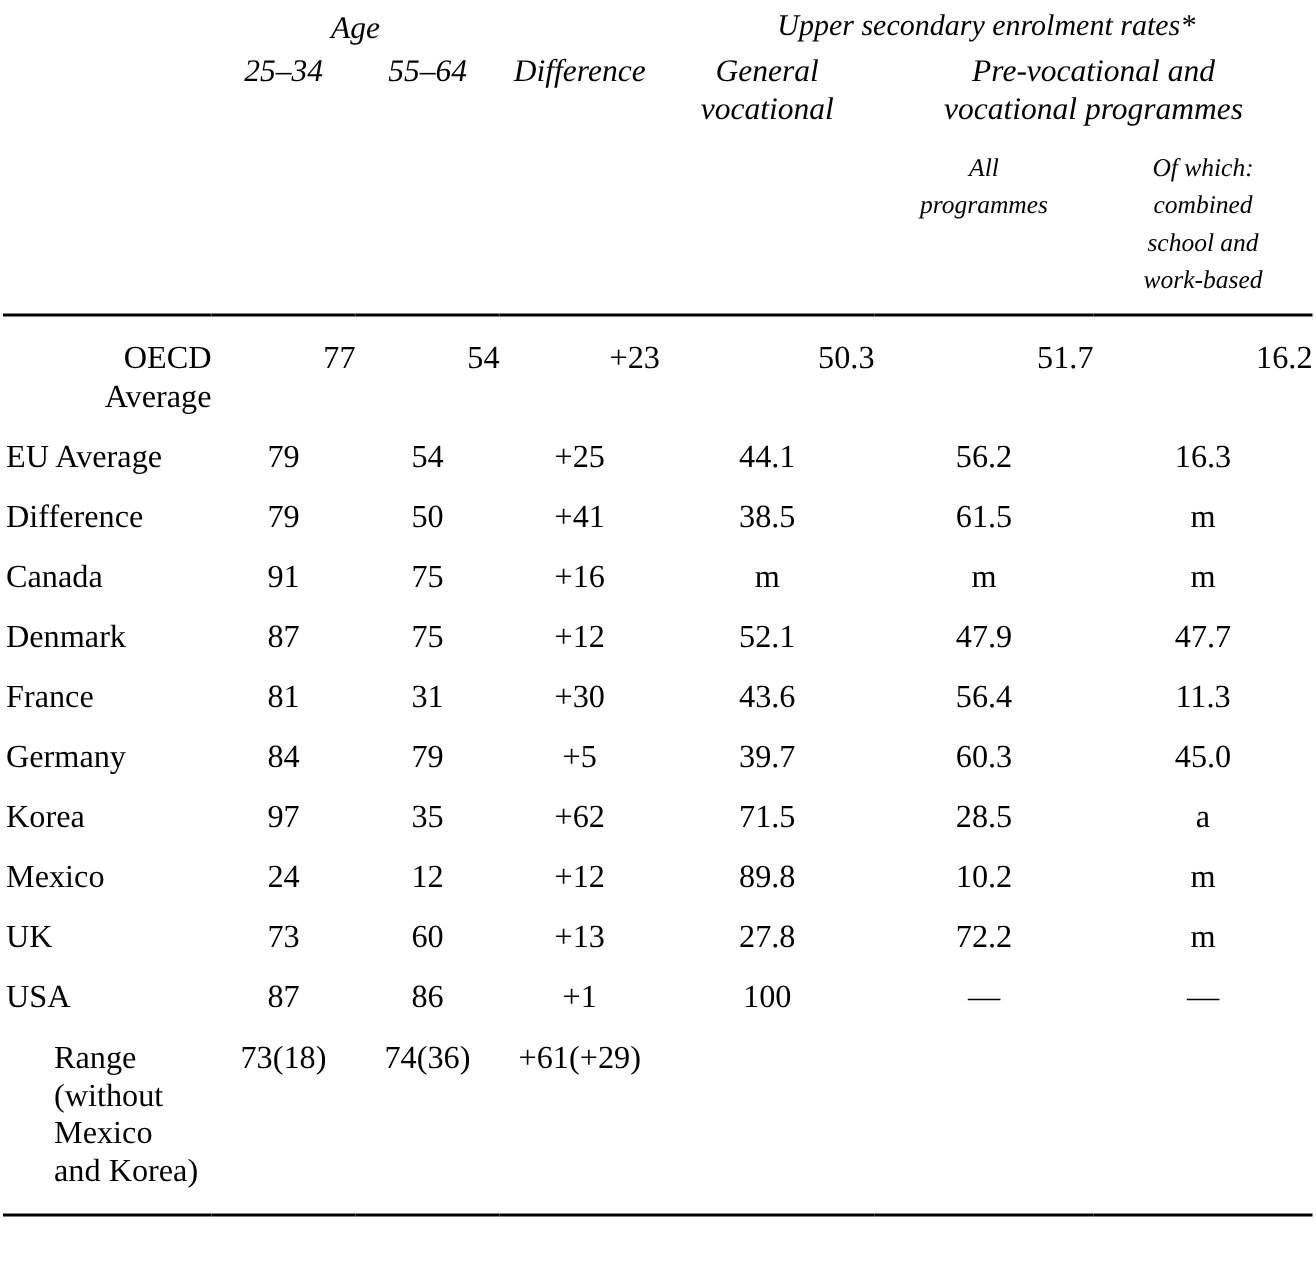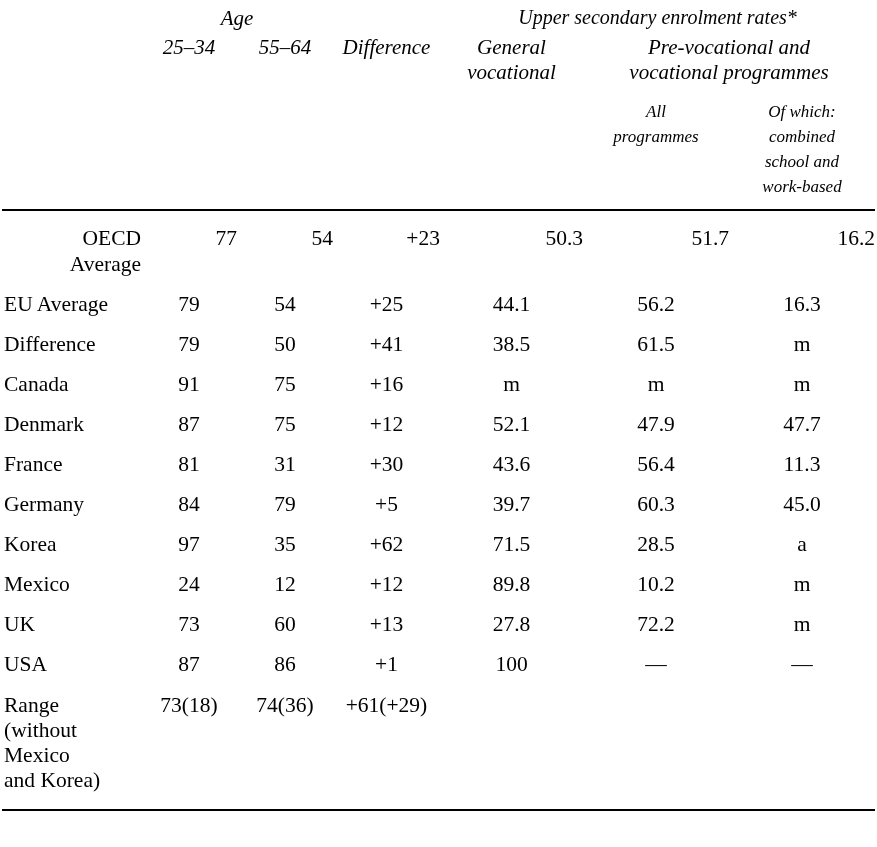--- a/index.html
+++ b/index.html
@@ -103,20 +103,21 @@
     line-height: 25px;
     padding-top: 9px;
     padding-bottom: 10px;
     vertical-align: top;
   }
   .range-label {
     display: block;
     white-space: pre-line;
     text-align: left;
     padding-left: 2px;
+    margin-left: 32px;
   }
   .spacer-row td {
     height: 6px;
   }
 </style>
 </head>
 <body>
 
 <div class="page">
   <table class="data-table">

